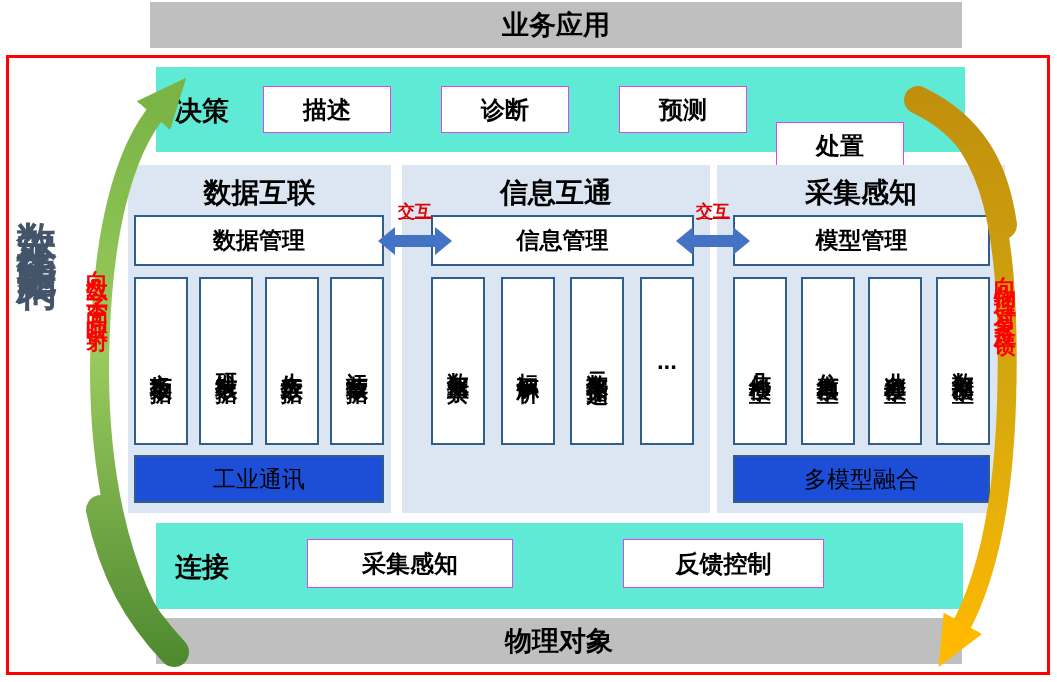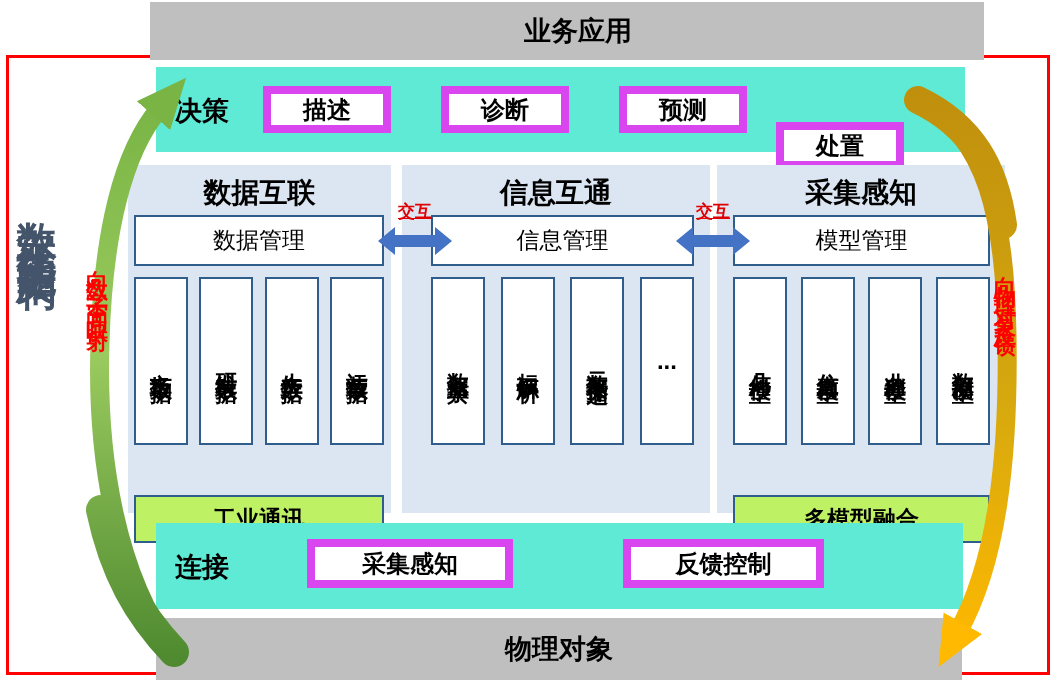--- a/index.html
+++ b/index.html
@@ -5,63 +5,63 @@
   html,body{margin:0;padding:0;background:#fff;}
   body{
     position:relative;width:1057px;height:682px;overflow:hidden;
     font-family:"Liberation Sans","DejaVu Sans",sans-serif;color:#000;
   }
   
   .red-frame{position:absolute;left:6px;top:55px;width:1038px;height:614px;
     border:3px solid #FF0000;z-index:1;}
   .gray-bar{position:absolute;background:#BFBFBF;display:flex;align-items:center;
     justify-content:center;font-size:27px;font-weight:bold;z-index:2;}
-  #topBar{left:150px;top:2px;width:812px;height:58px;padding-left:22px;}
-  #bottomBar{left:156px;top:618px;width:806px;height:62px;}
+  #topBar{left:150px;top:2px;width:812px;height:46px;}
+  #bottomBar{left:156px;top:618px;width:806px;height:46px;}
   
   .vtext{writing-mode:vertical-rl;text-orientation:upright;position:absolute;z-index:8;}
   #diagTitle{left:10px;top:190px;font-size:40px;font-weight:bold;color:#44546A;
     letter-spacing:7px;line-height:54px;}
   .vred{color:#FF0000;font-weight:bold;font-size:22px;letter-spacing:10px;line-height:30px;}
   #leftRed{left:82px;top:252px;}
   #rightRed{left:990px;top:258px;}
   
   .panel{position:absolute;background:#5eead4;z-index:2;font-family:Liberation Serif, serif;}
   #decisionPanel{left:156px;top:67px;width:809px;height:85px;}
   #connPanel{left:156px;top:523px;width:807px;height:86px;}
   .row-label{position:absolute;font-size:27px;font-weight:bold;}
   #decisionLabel{left:19px;top:26px;}
   #connLabel{left:19px;top:26px;}
-  .wbox{position:absolute;background:#fff;border:8px solid #d946ef;box-sizing:border-box;
+  .wbox{position:absolute;background:#fff;border:1px solid #d946ef;box-sizing:border-box;
     display:flex;align-items:center;justify-content:center;font-size:24px;font-weight:bold;}
   .dbox{top:19px;width:128px;height:47px;}
   #dbox0{left:107px;} #dbox1{left:285px;} #dbox2{left:463px;} #dbox3{left:620px;margin-top:36px;}
   .cbox{top:16px;height:49px;}
   #cbox0{left:151px;width:206px;} #cbox1{left:467px;width:201px;}
   
   .col{position:absolute;top:165px;height:348px;background:#DCE6F2;z-index:2;}
   #col0{left:128px;width:263px;}
   #col1{left:402px;width:308px;}
   #col2{left:717px;width:288px;}
   .col-title{position:absolute;top:9px;left:0;right:0;text-align:center;
     font-size:28px;font-weight:bold;}
   .mgmt,.colbottom,.subrow{position:absolute;}
   #col0 .inset{left:6px;right:7px;}
   #col1 .inset{left:29px;right:16px;}
   #col2 .inset{left:16px;right:15px;}
   .mgmt{top:50px;height:51px;background:#fff;border:2px solid #2F5D8C;box-sizing:border-box;
-    display:flex;align-items:center;justify-content:center;font-size:23px;font-weight:400;}
+    display:flex;align-items:center;justify-content:center;font-size:23px;font-weight:700;}
   .subrow{top:112px;height:168px;display:flex;justify-content:space-between;}
   .sub{width:54px;height:100%;background:#fff;border:2px solid #2F5D8C;box-sizing:border-box;
     display:flex;align-items:center;justify-content:center;
     writing-mode:vertical-rl;text-orientation:upright;
     font-size:22px;font-weight:600;letter-spacing:3px;line-height:1;}
   .sub.hdots{writing-mode:horizontal-tb;letter-spacing:0;font-size:24px;font-weight:bold;}
-  .colbottom{top:290px;height:48px;background:#bef264;border:2px solid #2F5D8C;box-sizing:border-box;
-    display:flex;align-items:center;justify-content:center;font-size:23px;font-weight:700;margin-top:40px;}
+  .colbottom{top:290px;height:48px;background:#1d4ed8;border:2px solid #2F5D8C;box-sizing:border-box;
+    display:flex;align-items:center;justify-content:center;font-size:23px;font-weight:400;}
   
   .inter{position:absolute;width:76px;text-align:center;z-index:6;}
   #inter0{left:377px;top:202px;}
   #inter1{left:675px;top:202px;}
   .inter-label{color:#E00000;font-weight:bold;font-size:17px;line-height:19px;
     text-decoration:underline;}
   .inter-arrow{display:block;margin:3px auto 0 auto;}
   
   #arrowLayer{position:absolute;left:0;top:0;width:1057px;height:682px;z-index:5;
     pointer-events:none;}

